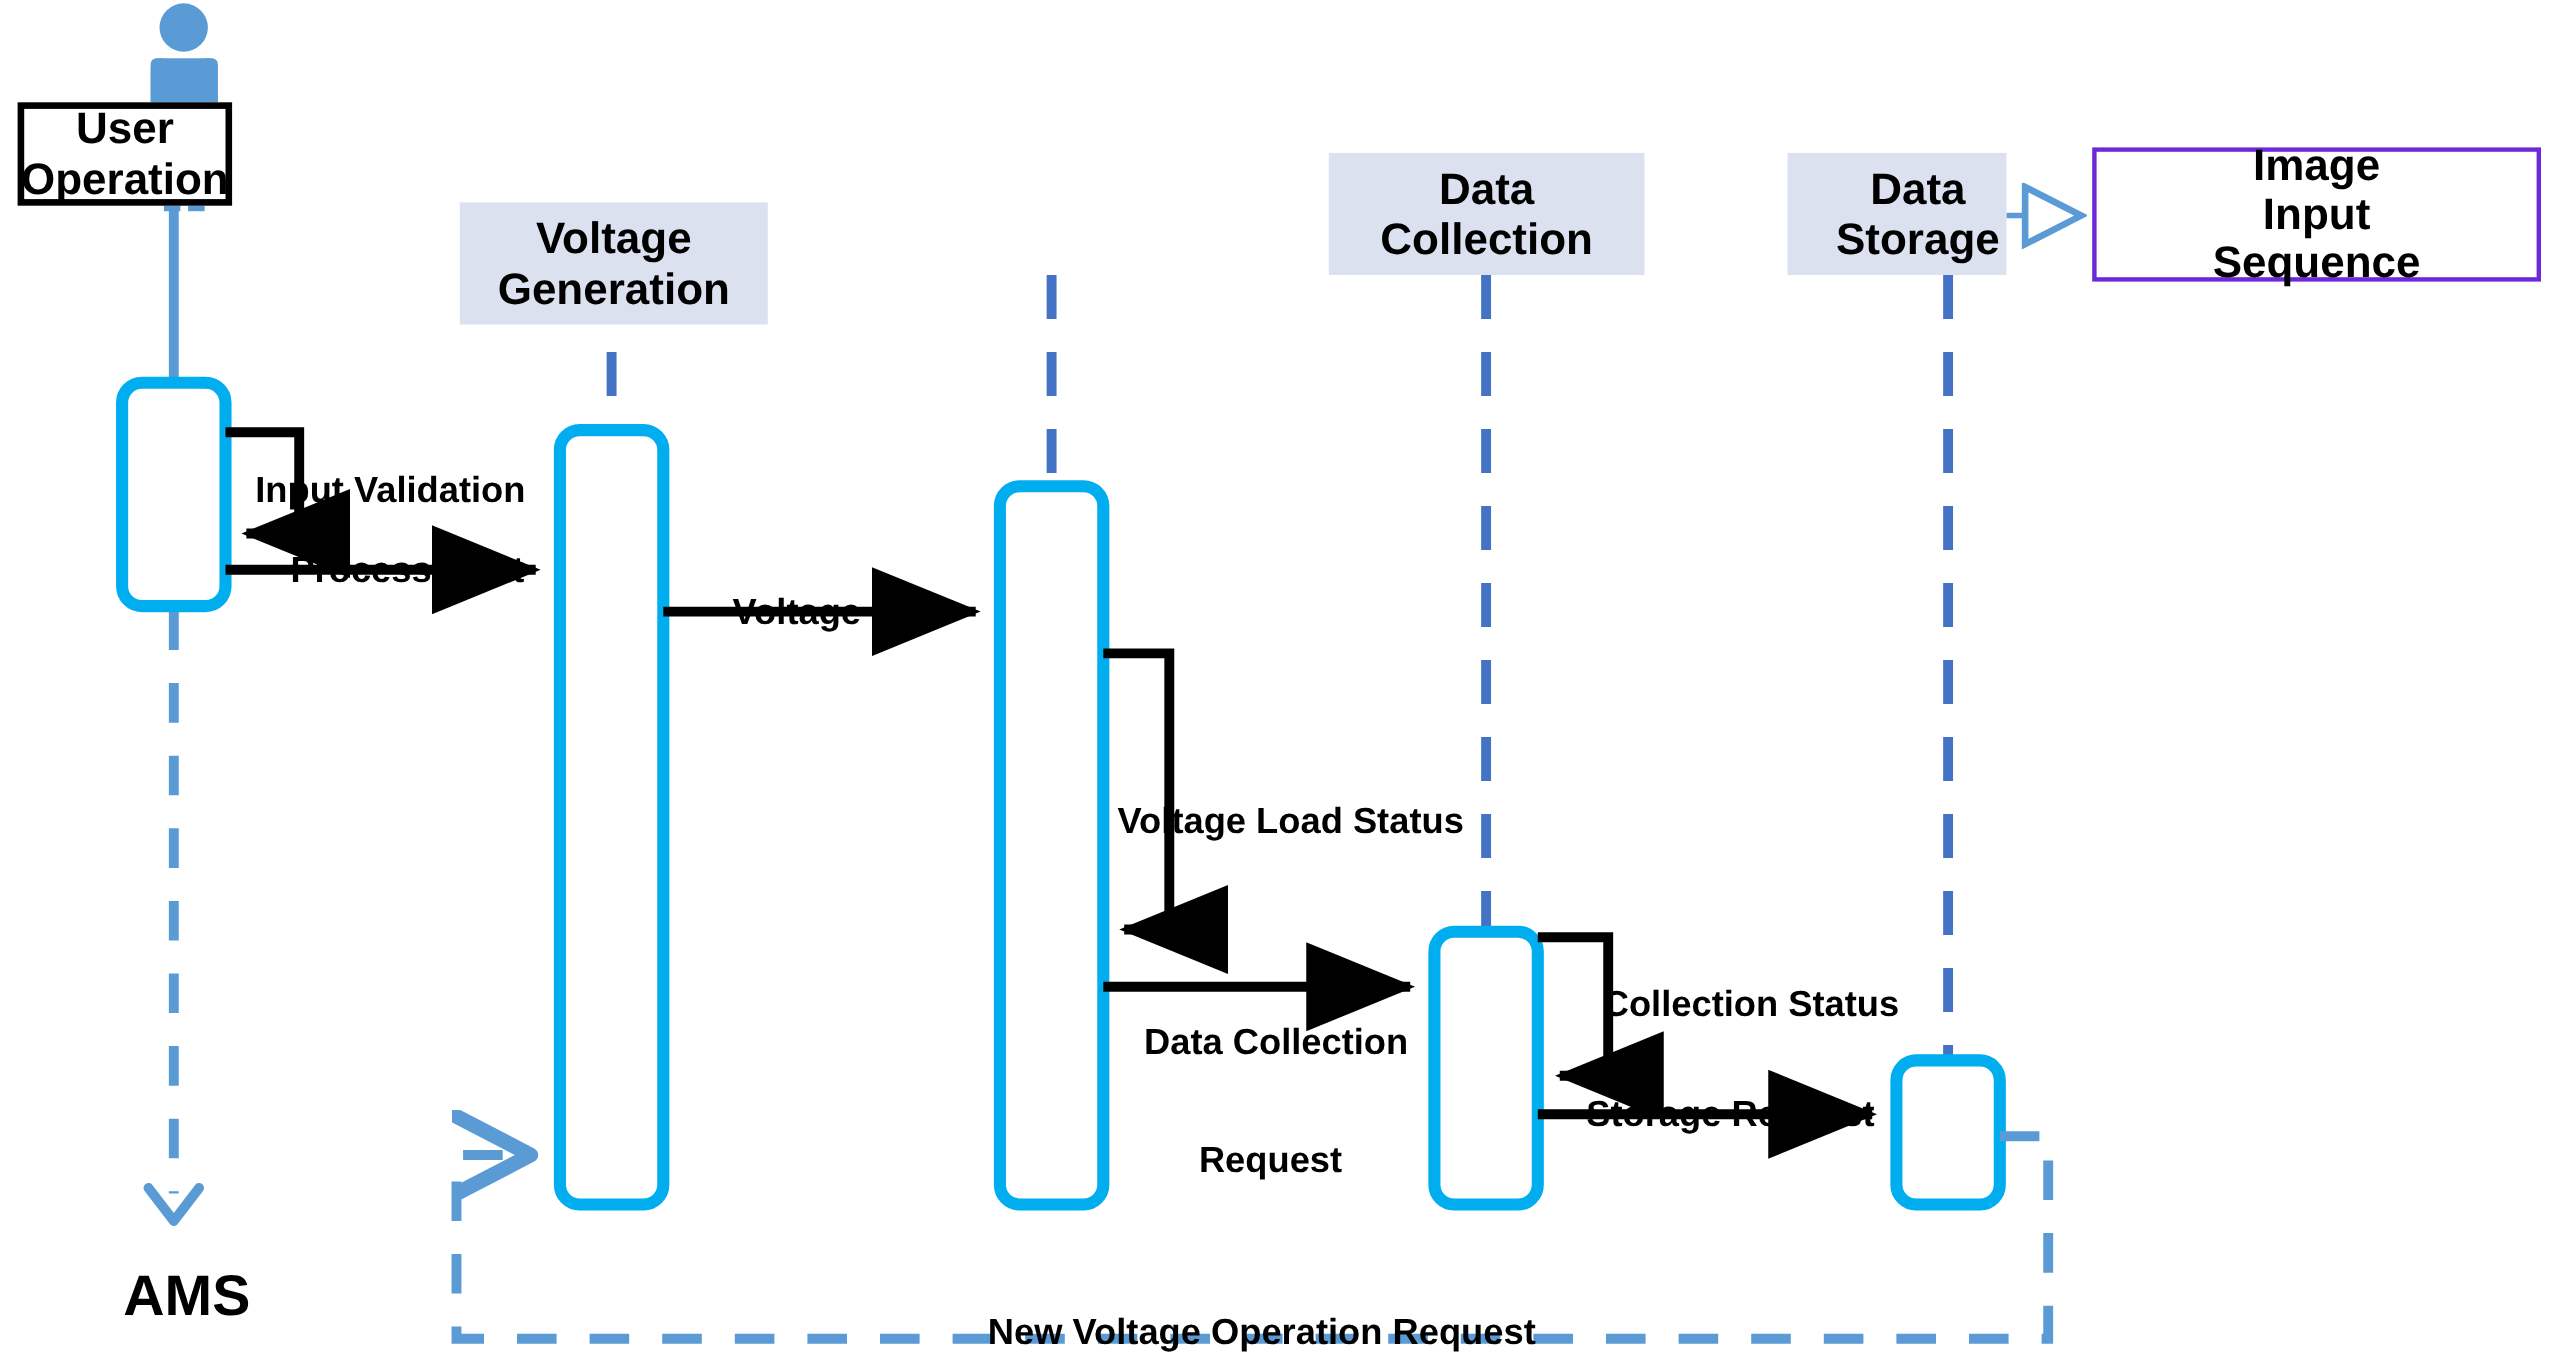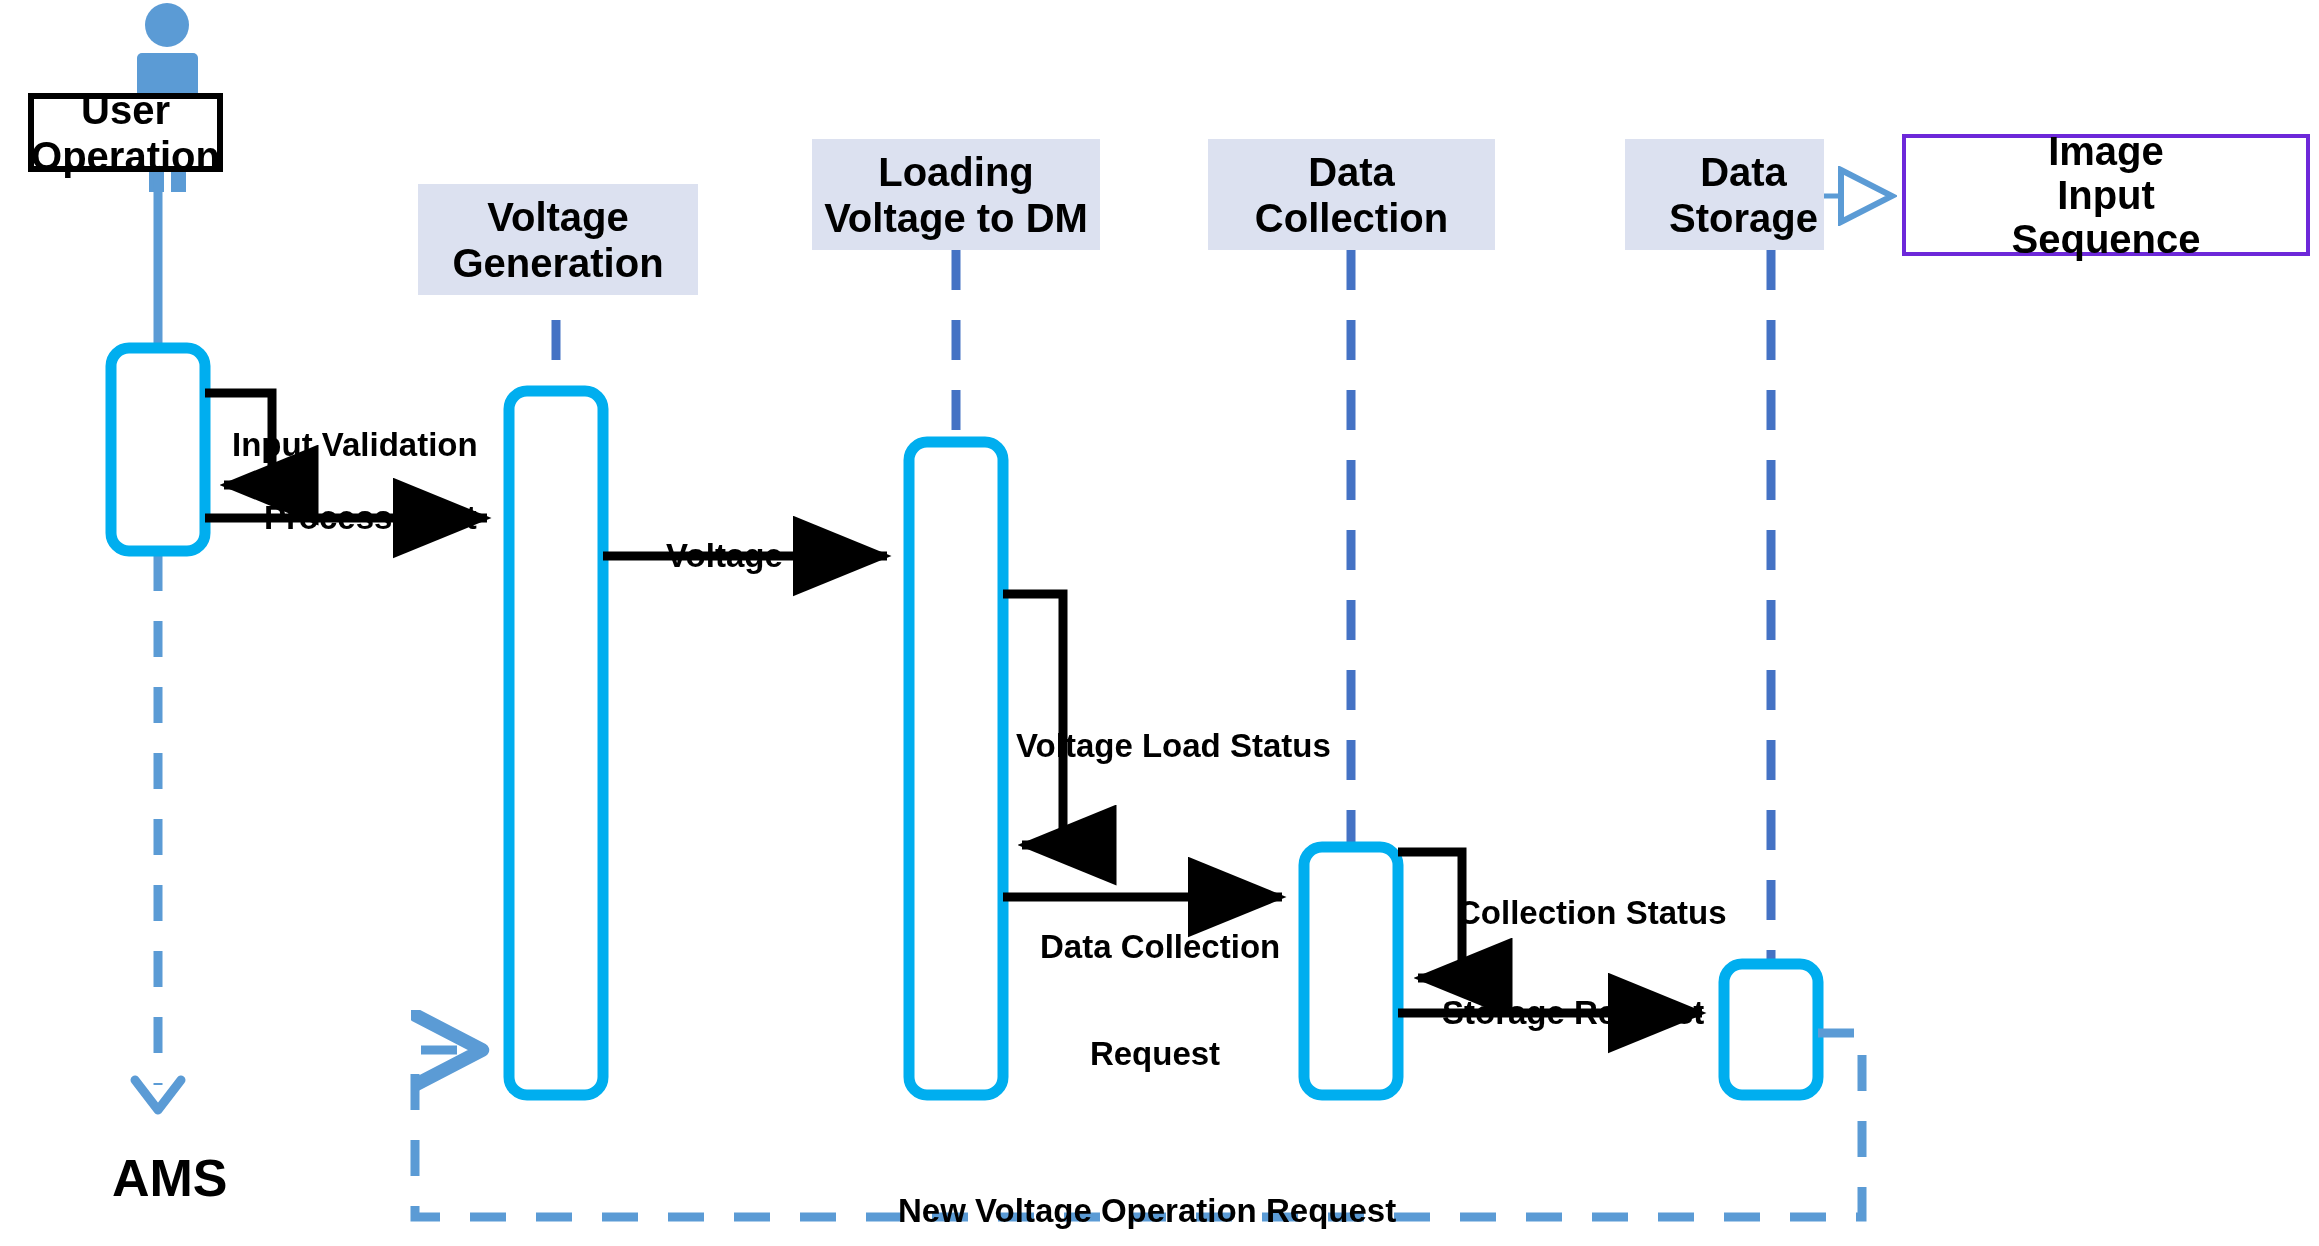--- a/index.html
+++ b/index.html
@@ -178,37 +178,31 @@
 
     <g>
       <path d="M1818,1033 L1862,1033 L1862,1217 L415,1217 L415,1050 L487,1050" fill="none" stroke="#5B9BD5" stroke-width="9" stroke-dasharray="36 30" stroke-linejoin="miter" marker-end="url(#arrow-open-blue)"></path>
     </g>
 
     <g>
       <line x1="1824" y1="196" x2="1892" y2="196" stroke="#5B9BD5" stroke-width="5" marker-end="url(#arrow-hollow-tri)"></line>
     </g>
   </svg>
 
-  <div class="hdr-box hdr-actor" style="left:28px; top:93px; width:195px; height:79px;">
+  <div class="hdr-box hdr-actor" style="left:16px; top:93px; width:195px; height:94px;">
     <span>User Operation</span>
   </div>
 
   <div class="hdr-box hdr-participant" style="left:418px; top:139px; width:280px; height:111px;margin-top:45px;">
     <div>
       <div>Voltage</div>
       <div>Generation</div>
     </div>
   </div>
 
-  <div class="hdr-box hdr-participant" style="left:812px; top:139px; width:288px; height:111px;">
-    <div>
-      <div>Loading</div>
-      <div>Voltage to DM</div>
-    </div>
-  </div>
 
   <div class="hdr-box hdr-participant" style="left:1208px; top:139px; width:287px; height:111px;">
     <span>Data Collection</span>
   </div>
 
   <div class="hdr-box hdr-participant" style="left:1625px; top:139px; width:199px; height:111px;padding-left:44px;">
     <span>Data Storage</span>
   </div>
 
   <div class="hdr-box hdr-artifact" style="left:1902px; top:134px; width:408px; height:122px;">

